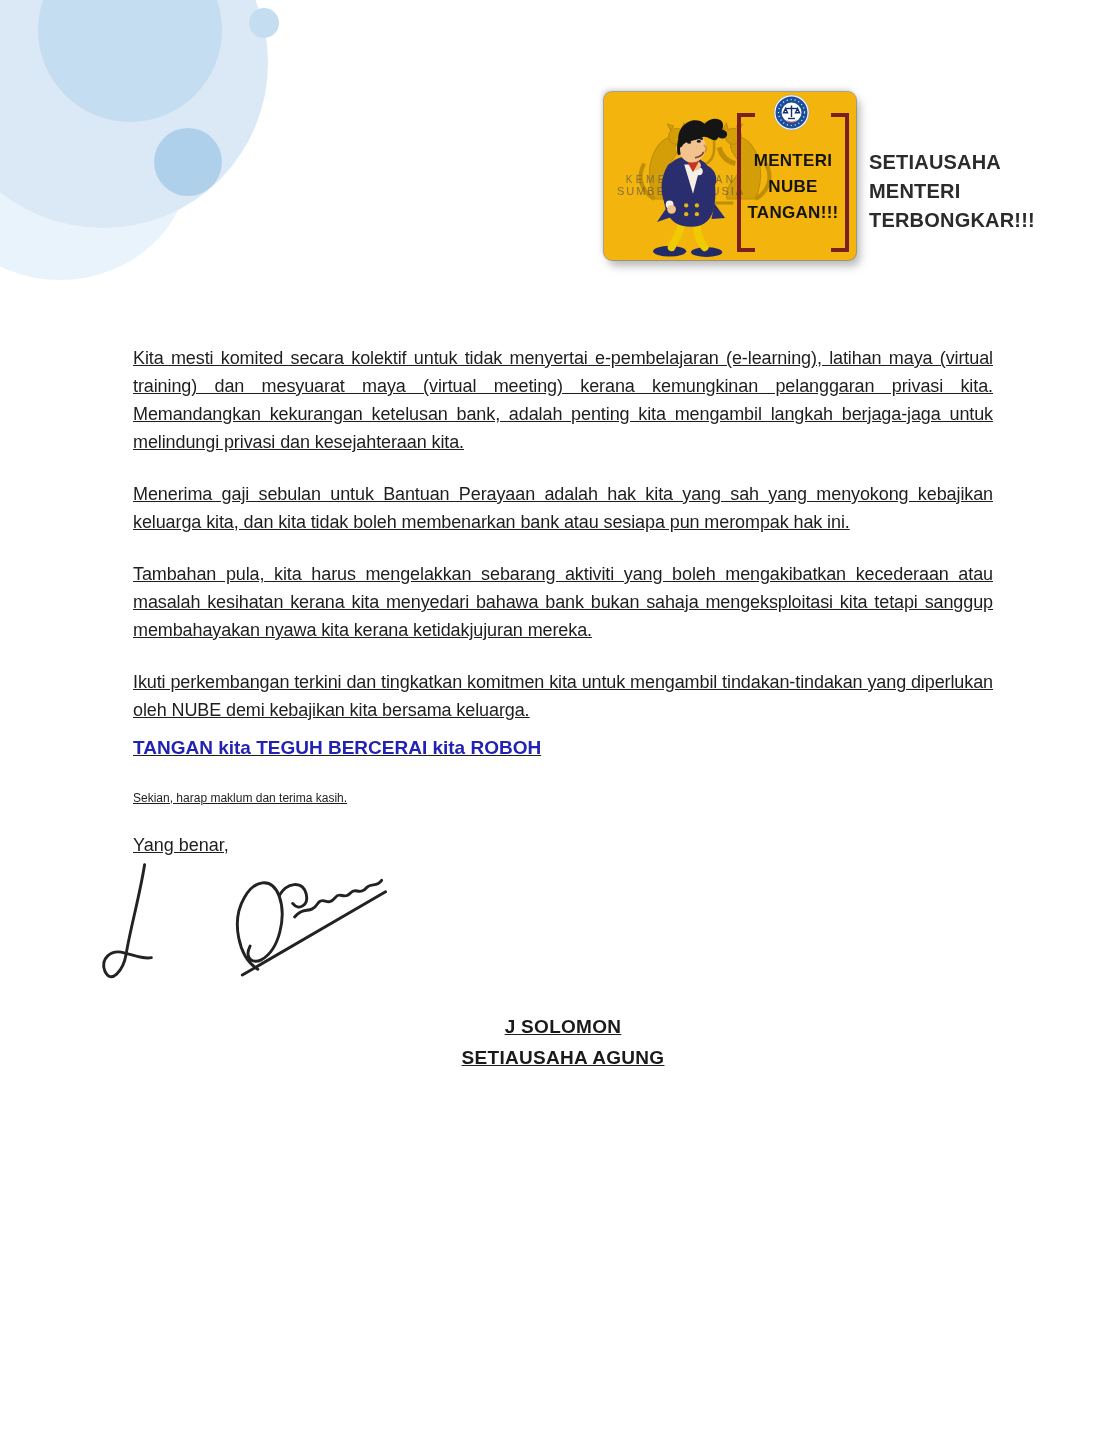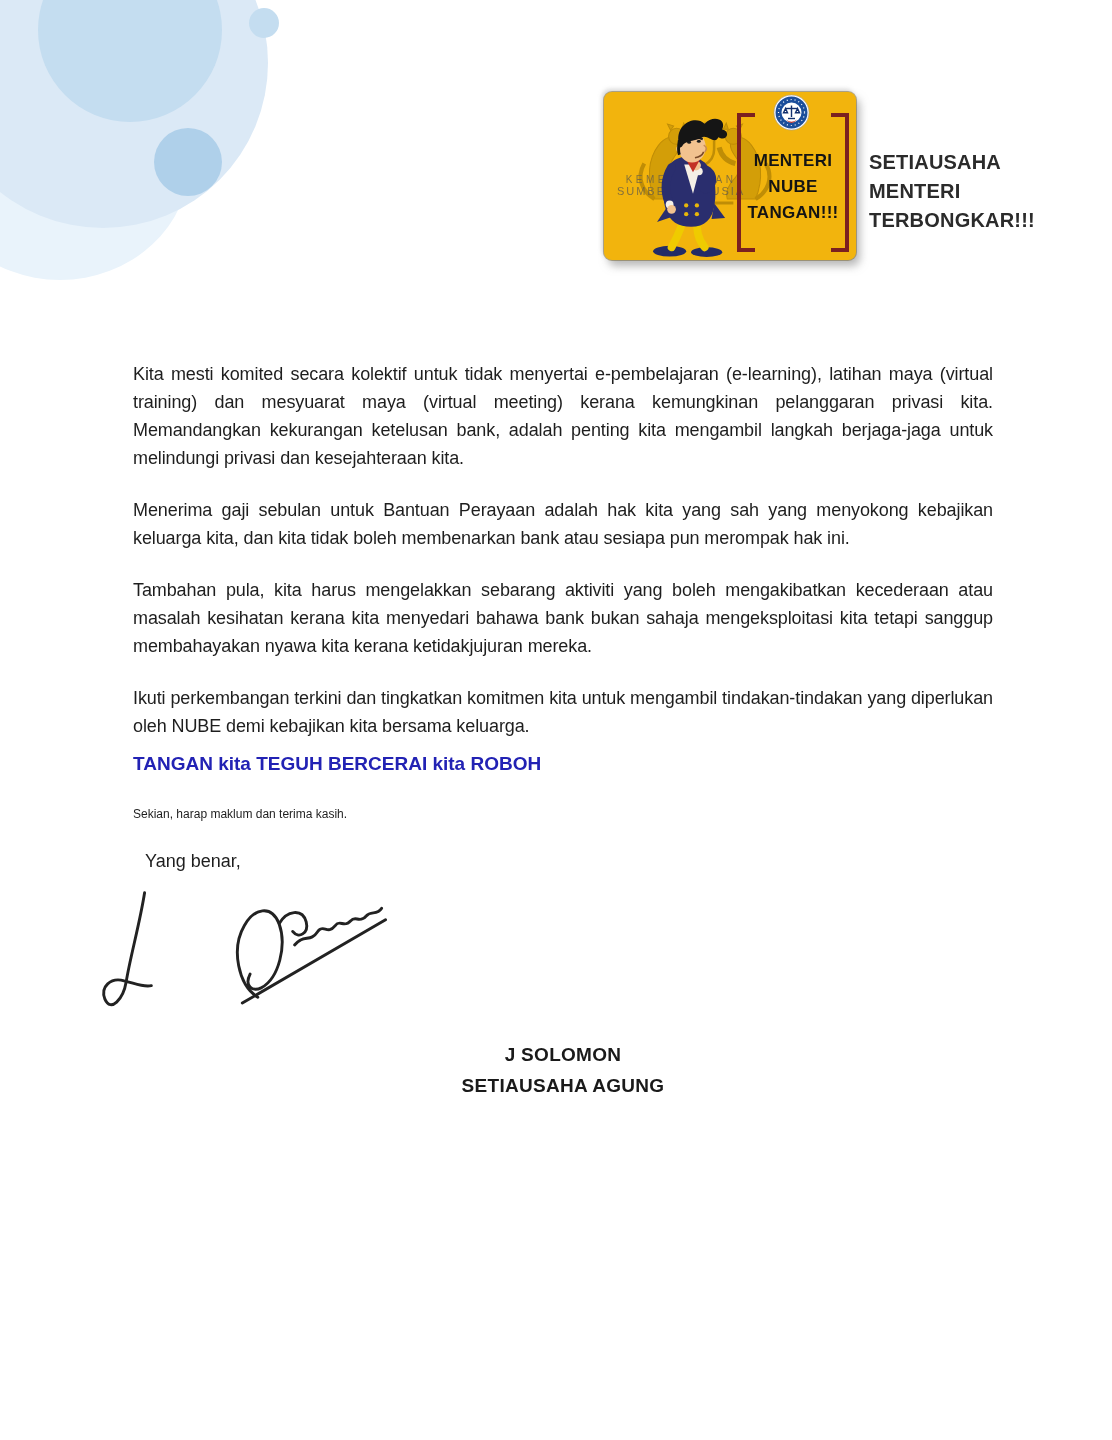--- a/index.html
+++ b/index.html
@@ -47,27 +47,27 @@
     position:absolute;left:133px;top:56px;width:112px;
     text-align:center;font-weight:800;font-size:17px;line-height:26px;
     color:#141414;letter-spacing:.3px;
   }
   
   .caption{
     position:absolute;left:869px;top:148px;width:230px;
     font-weight:bold;font-size:20px;line-height:29px;color:var(--caption-color);letter-spacing:.2px;
   }
   
-  .letter{position:absolute;left:133px;top:360px;width:860px;color:var(--text-color);}
+  .letter{position:absolute;left:133px;top:344px;width:860px;color:var(--text-color);text-decoration:underline;}
   .letter p.par{
     margin:0 0 24px 0;font-size:18px;line-height:28px;text-align:justify;letter-spacing:-0.1px;
   }
   .slogan{margin:0 0 24px 0;font-size:19px;line-height:24px;font-weight:bold;color:var(--slogan-color);}
   .closing{margin:0 0 19px 0;font-size:12px;line-height:28px;}
-  .salutation{margin:12px;font-size:18px;line-height:28px;}
+  .salutation{margin:0;font-size:18px;line-height:28px;}
   .signature{display:block;margin:-2px 0 4px -41px;width:320px;height:150px;}
   .signer{font-weight:bold;font-size:19px;line-height:31px;color:#1A1A1A;letter-spacing:.3px;text-align:center;}
 </style>
 </head>
 <body>
 
 <div class="page" style="--banner-bg: #F2B40D; --bracket-color: #7B2020; --slogan-color: #2222B4; --caption-color: #2B2B2B; --blob-light: #DBE9F6; --blob-mid: #C4DDF0; --blob-dark: #AFD0EA;">
 
   <div class="blob">
     <div class="c c-wash"></div>

